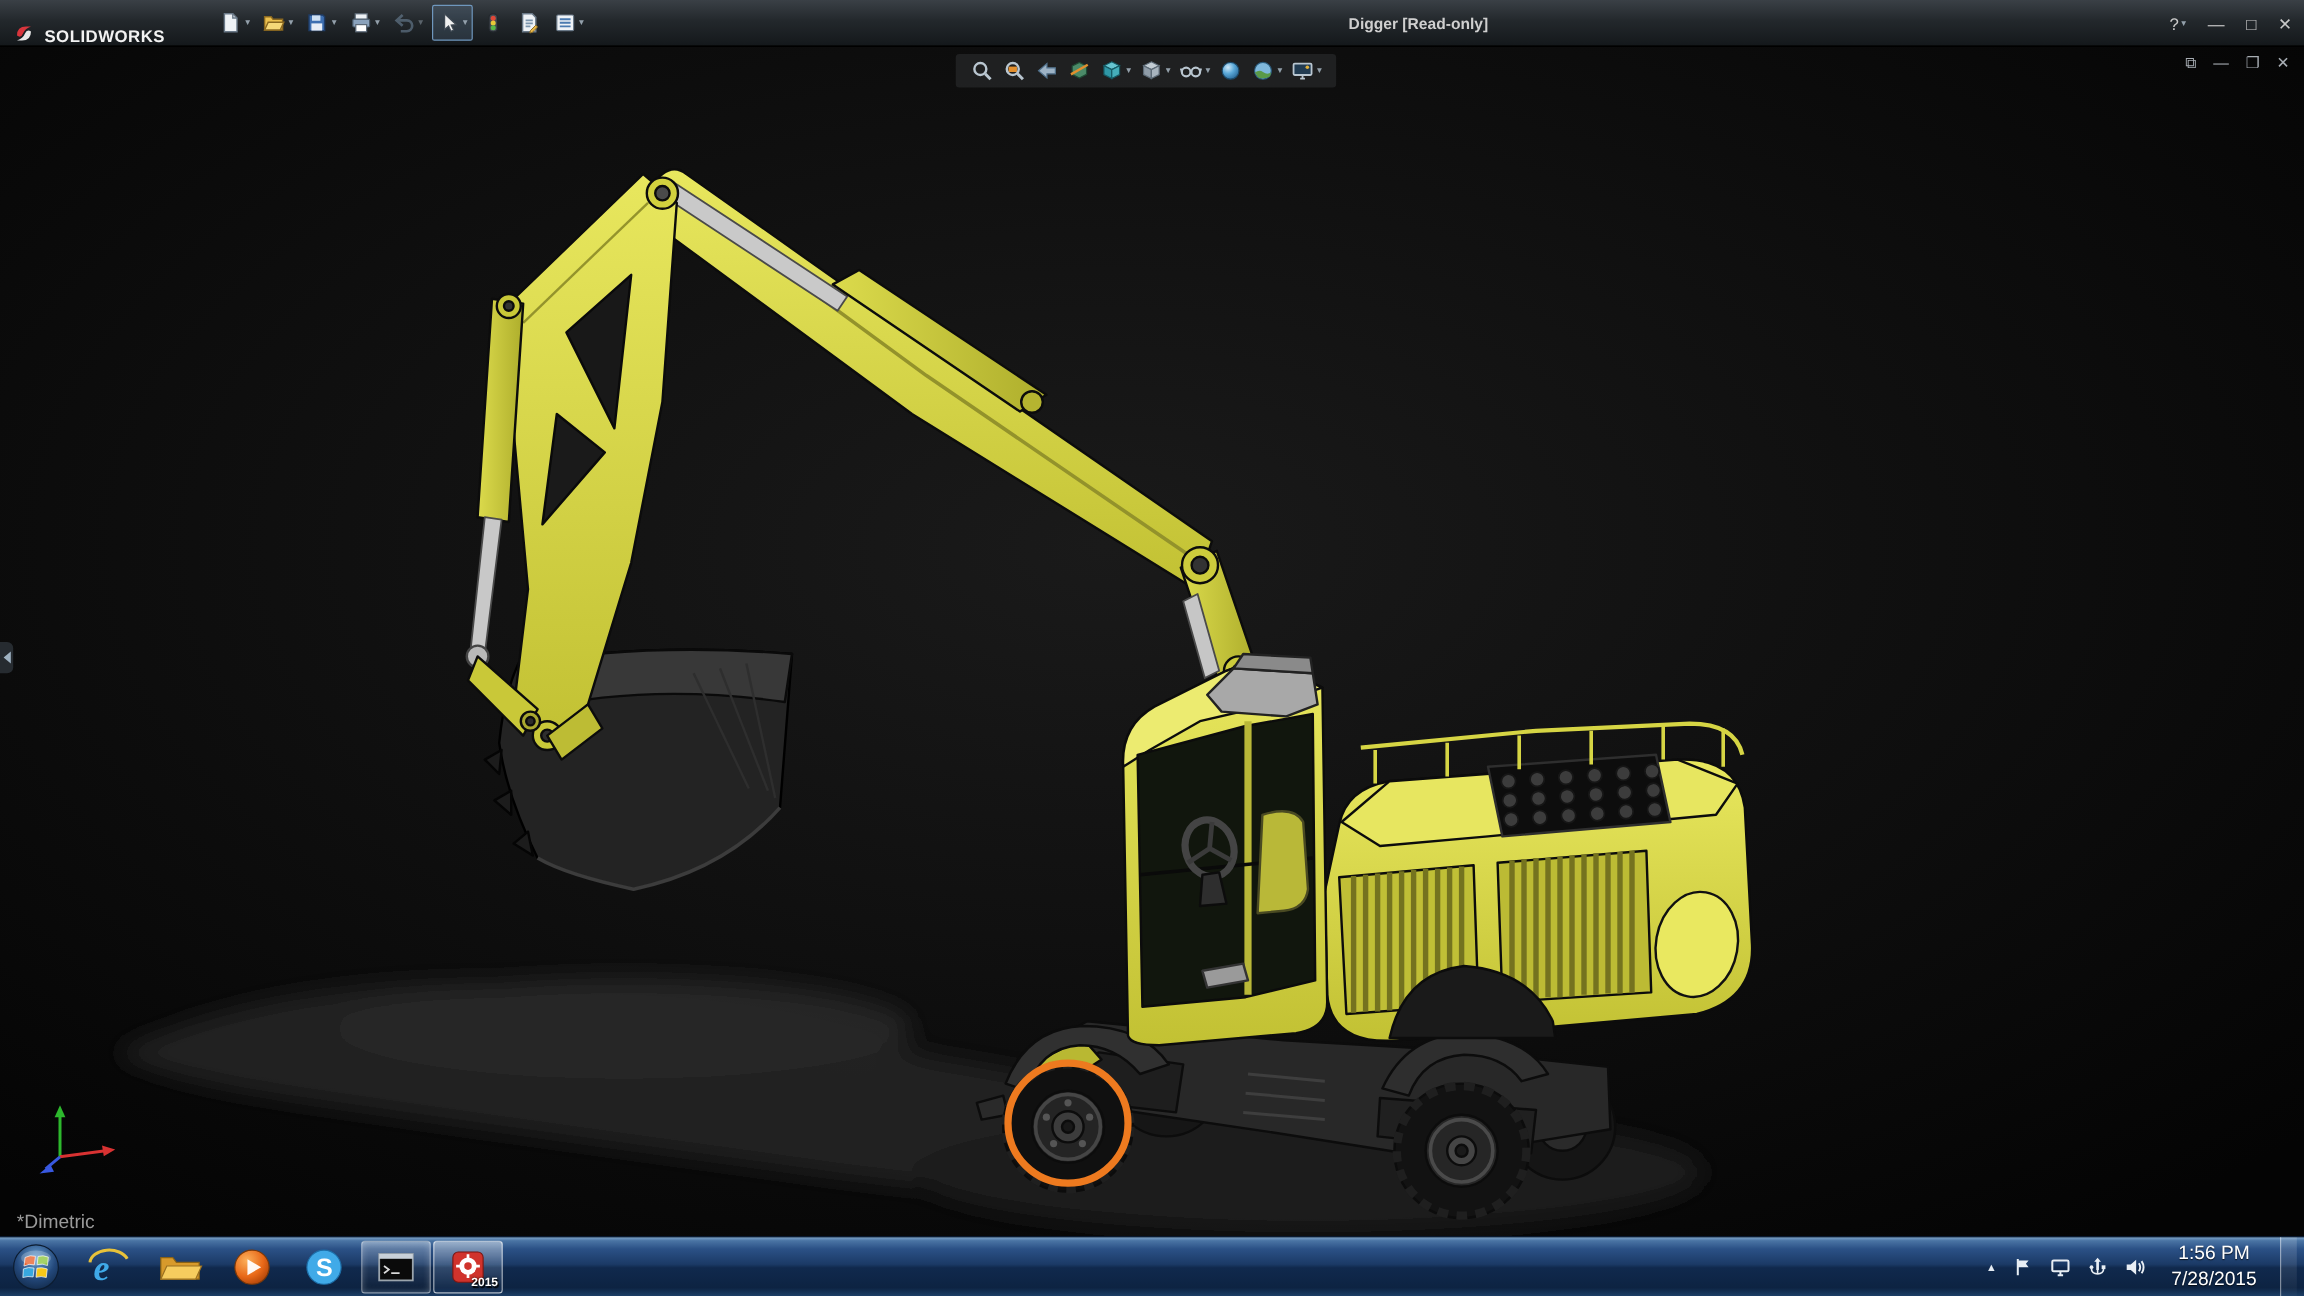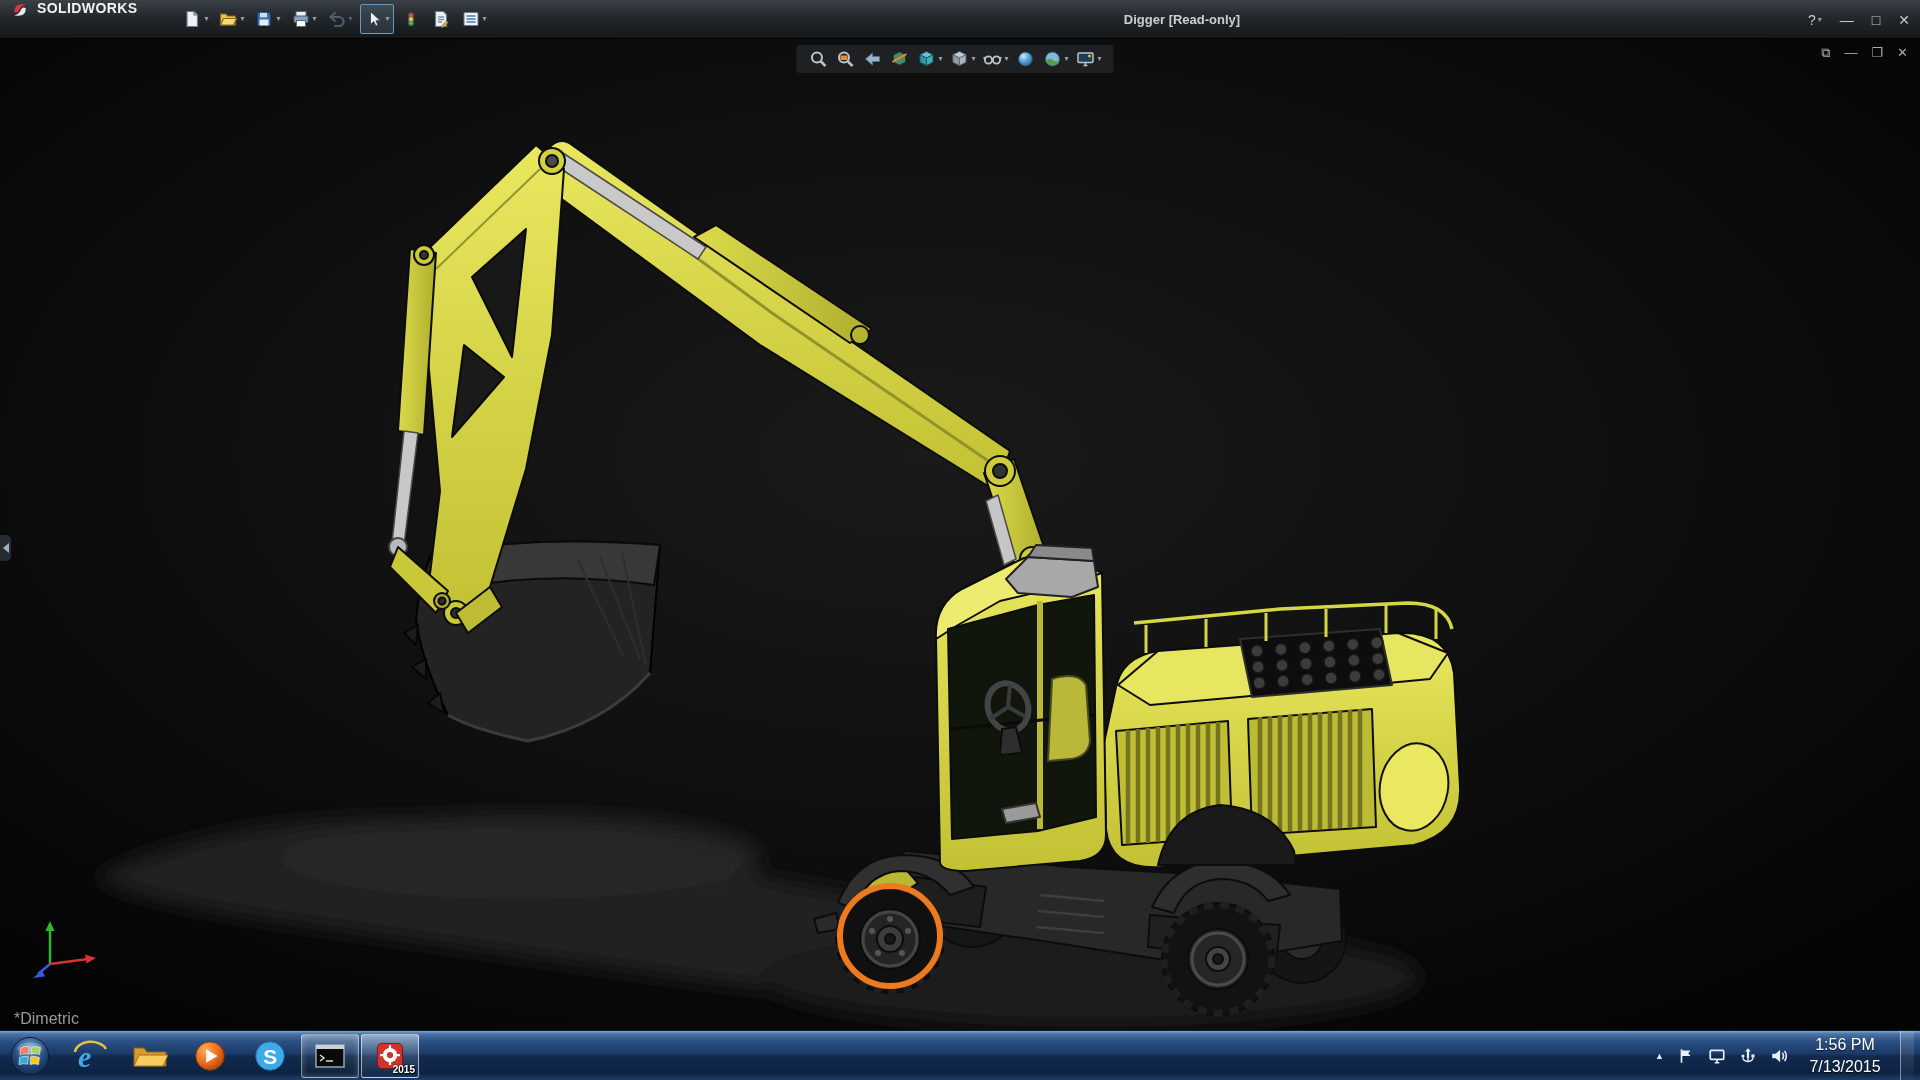--- a/index.html
+++ b/index.html
@@ -3,21 +3,21 @@
 <meta charset="utf-8">
 <style>
   * { margin:0; padding:0; box-sizing:border-box; }
   html,body { width:1920px; height:1080px; overflow:hidden; background:#000;
               font-family:"Liberation Sans", sans-serif; -webkit-font-smoothing:antialiased; }
 
   
   .titlebar { position:absolute; top:0; left:0; width:1920px; height:39px;
     background:linear-gradient(#3a4046 0%, #23282c 45%, #14181b 100%);
     border-bottom:1px solid #000; display:flex; align-items:center; color:#d8d8d8; z-index:30; }
-  .brand { display:flex; align-items:flex-start; gap:7px; padding:0 16px 0 10px; height:100%; }
+  .brand { display:flex; align-items:flex-end; gap:7px; padding:0 16px 0 10px; height:100%; }
   .brand-text { font-size:14px; font-weight:bold; letter-spacing:.4px; color:#f2f2f2; }
   .main-toolbar { display:flex; align-items:center; margin-left:26px; }
   .tbtn { display:flex; align-items:center; height:30px; padding:0 3px; margin-right:4px; border-radius:2px; }
   .tbtn.pressed { border:1px solid #6f97bd; background:rgba(120,160,200,.18); }
   .tbtn.disabled { opacity:.5; }
   .caret { font-size:8px; color:#93a0ab; margin-left:2px; line-height:1; }
   .win-title { position:absolute; left:1182px; transform:translateX(-50%); font-size:13px; color:#cfcfcf; white-space:nowrap;font-weight:bold; }
   .winctrl { position:absolute; right:10px; top:0; height:39px; display:flex; align-items:center; gap:18px; }
   .wbtn { color:#c9c9c9; font-size:14px; display:flex; align-items:center; }
   .i20 { width:20px; height:20px; display:block; }
@@ -542,17 +542,17 @@
       <circle cx="3.5" cy="8" r="1.4" fill="#e8eef4"></circle>
       <rect x="11" y="6.6" width="2.8" height="2.8" fill="#e8eef4"></rect>
       <path d="M8,10 v3 M3.5,9.4 q0,3.2 4.5,3.6 M12.4,9.4 q0,3.2 -4.4,3.6" stroke="#e8eef4" stroke-width="1.2" fill="none"></path>
     </svg>
     <svg class="i18" viewBox="0 0 16 16">
       <path d="M2,6 h3 l4,-3.5 v11 L5,10 H2 Z" fill="#e8eef4"></path>
       <path d="M11,5 q2,3 0,6 M13,3.5 q3,4.5 0,9" stroke="#e8eef4" stroke-width="1.4" fill="none"></path>
     </svg>
     <div class="clock">
       <div>1:56 PM</div>
-      <div>7/13/2015</div>
+      <div>7/28/2015</div>
     </div>
     <div class="show-desktop"></div>
   </div>
 </div>
 
 </body></html>

